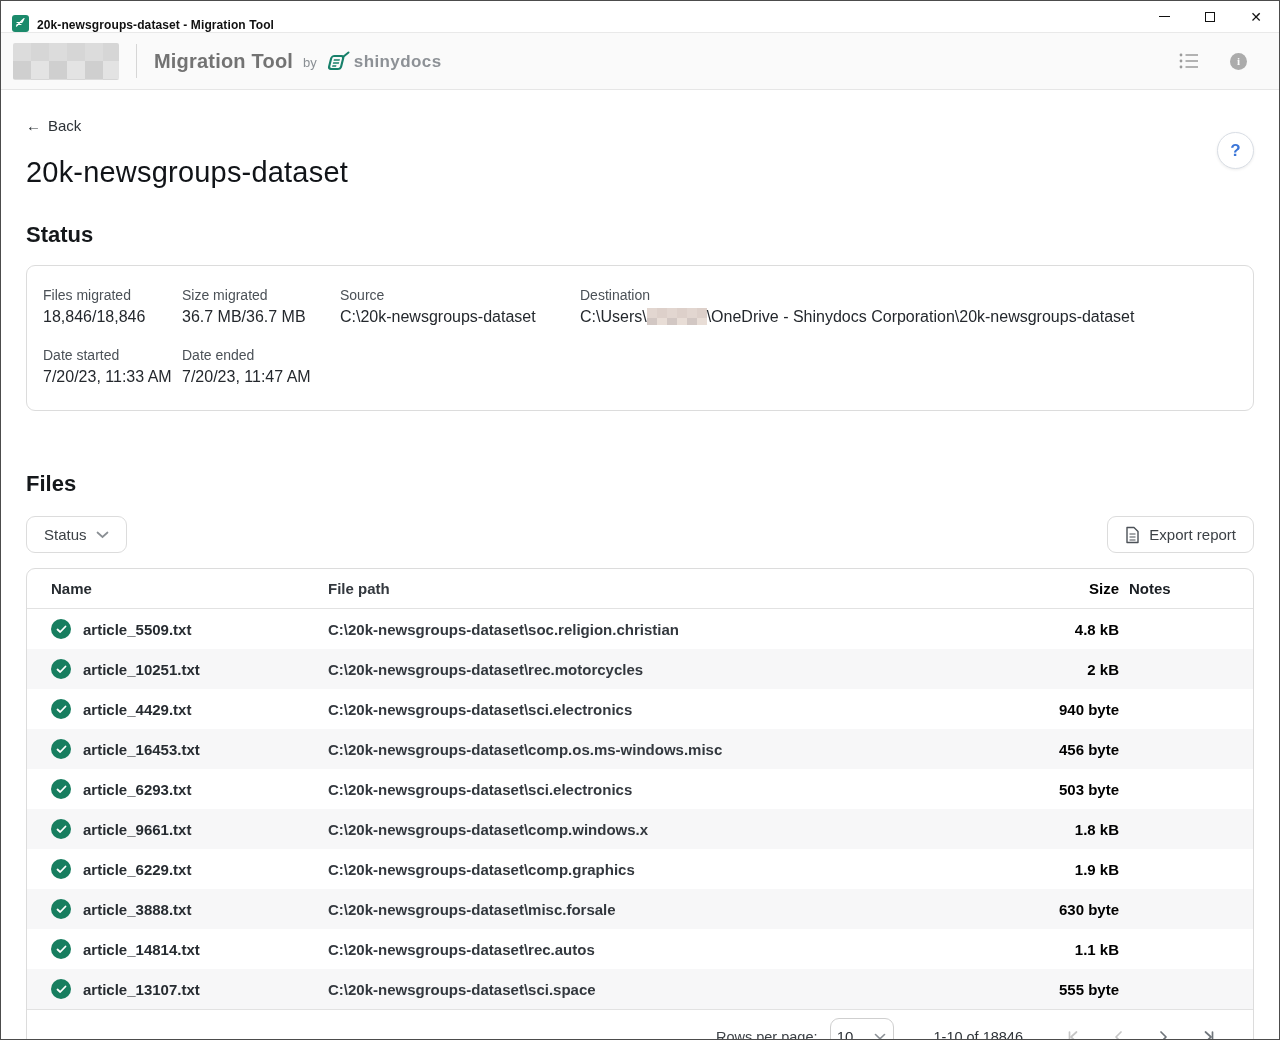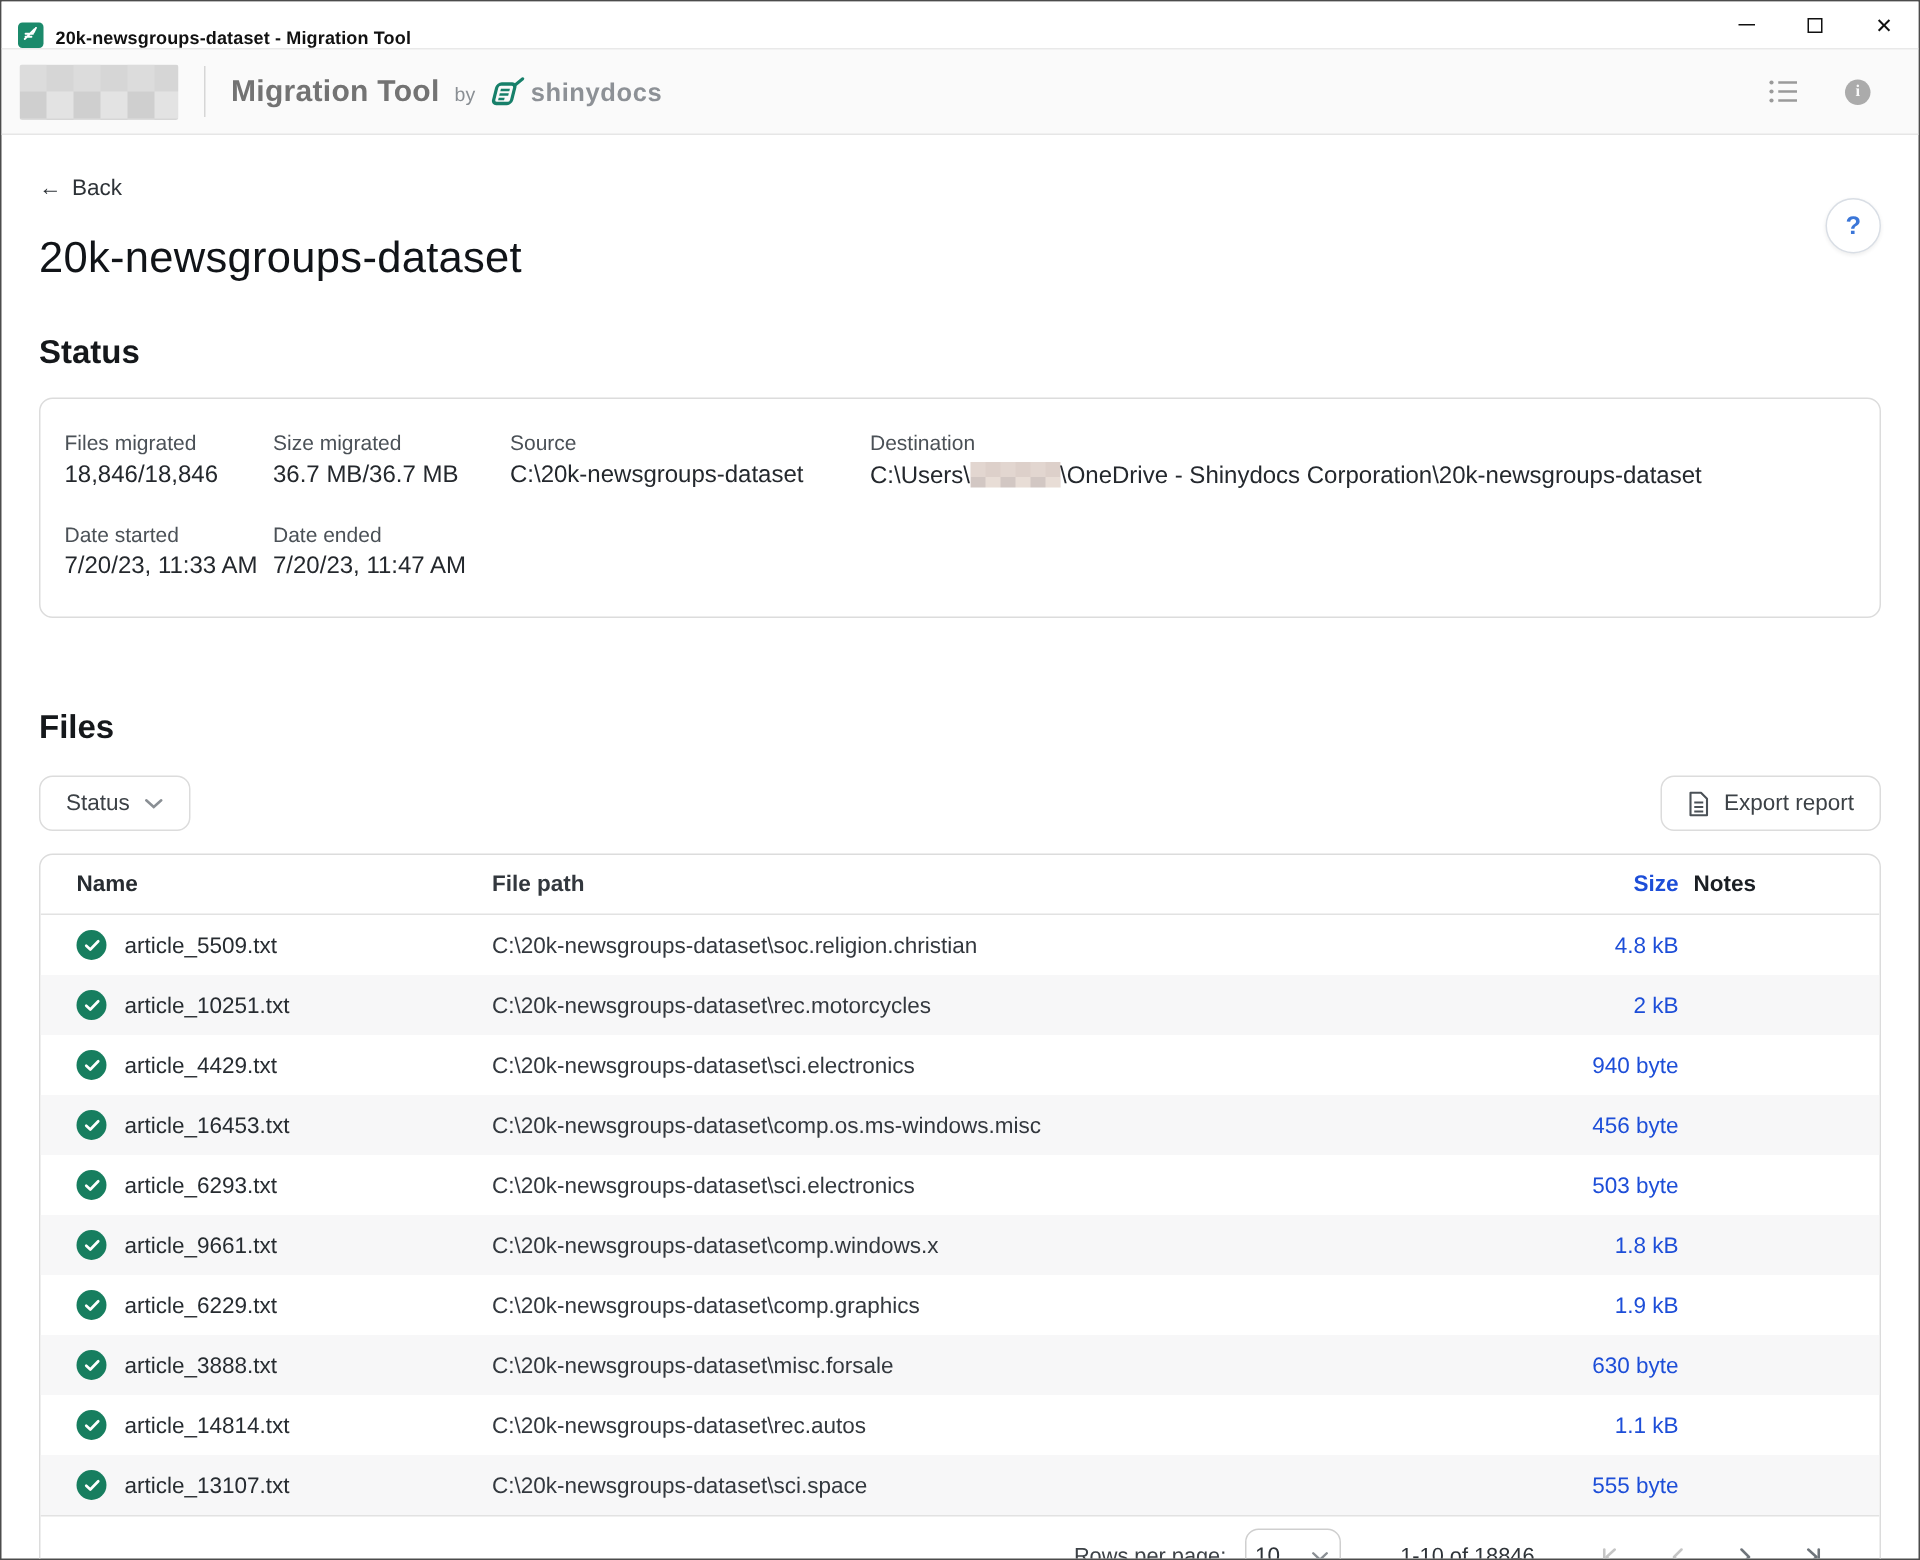--- a/index.html
+++ b/index.html
@@ -46,25 +46,25 @@
 
   .files-h{ margin-top:60px; }
   .controls-row{ margin-top:19px; display:flex; align-items:center; }
   .btn{ display:inline-flex; align-items:center; gap:9px; height:37px; padding:0 17px; border:1px solid #dcdcdc; border-radius:9px; background:#fff; font-size:15px; color:#3c4146; cursor:pointer; }
   .export-btn{ margin-left:auto; }
 
   
   .table-card{ margin-top:15px; border:1px solid #dcdcdc; border-radius:9px; overflow:hidden; }
   .trow{ display:grid; grid-template-columns:277px 1fr 122px 100px; align-items:center; padding:0 24px; height:40px; }
   .thead{ border-bottom:1px solid #e2e2e2; font-weight:700; font-size:15px; color:#1b1f24; }
-  .tbody .trow{ font-size:15px; }
+  .tbody .trow{ font-size:15px;font-weight:bold; }
   .tbody .trow:nth-child(even){ background:#f7f7f8; }
   .cell-name{ display:flex; align-items:center; gap:12px; color:#272c31; }
   .cell-path{ color:#33383e; }
-  .cell-size{ text-align:right; padding-right:10px; color:#1d4ed8; }
+  .cell-size{ text-align:right; padding-right:10px; color:#000000; }
   .thead .cell-name{ gap:0; }
   .check{ width:20px; height:20px; border-radius:50%; background:#177e5f; flex:0 0 20px; display:flex; align-items:center; justify-content:center; }
 
   
   .pagination{ border-top:1px solid #e2e2e2; height:54px; display:flex; align-items:center; justify-content:flex-end; padding-right:36px; gap:0; }
   .rpp-label{ font-size:14.5px; color:#3c4146; }
   .rpp-select{ margin-left:12px; width:64px; height:38px; border:1px solid #cfcfcf; border-radius:9px; display:flex; align-items:center; justify-content:center; gap:21px; font-size:15px; color:#2e3338; cursor:pointer; }
   .range{ font-size:14.5px; color:#2e3338; margin:0 42px 0 40px; }
   .pager{ display:flex; align-items:center; gap:28px; }
   .pg-btn{ width:17px; height:17px; display:flex; align-items:center; justify-content:center; cursor:pointer; }

